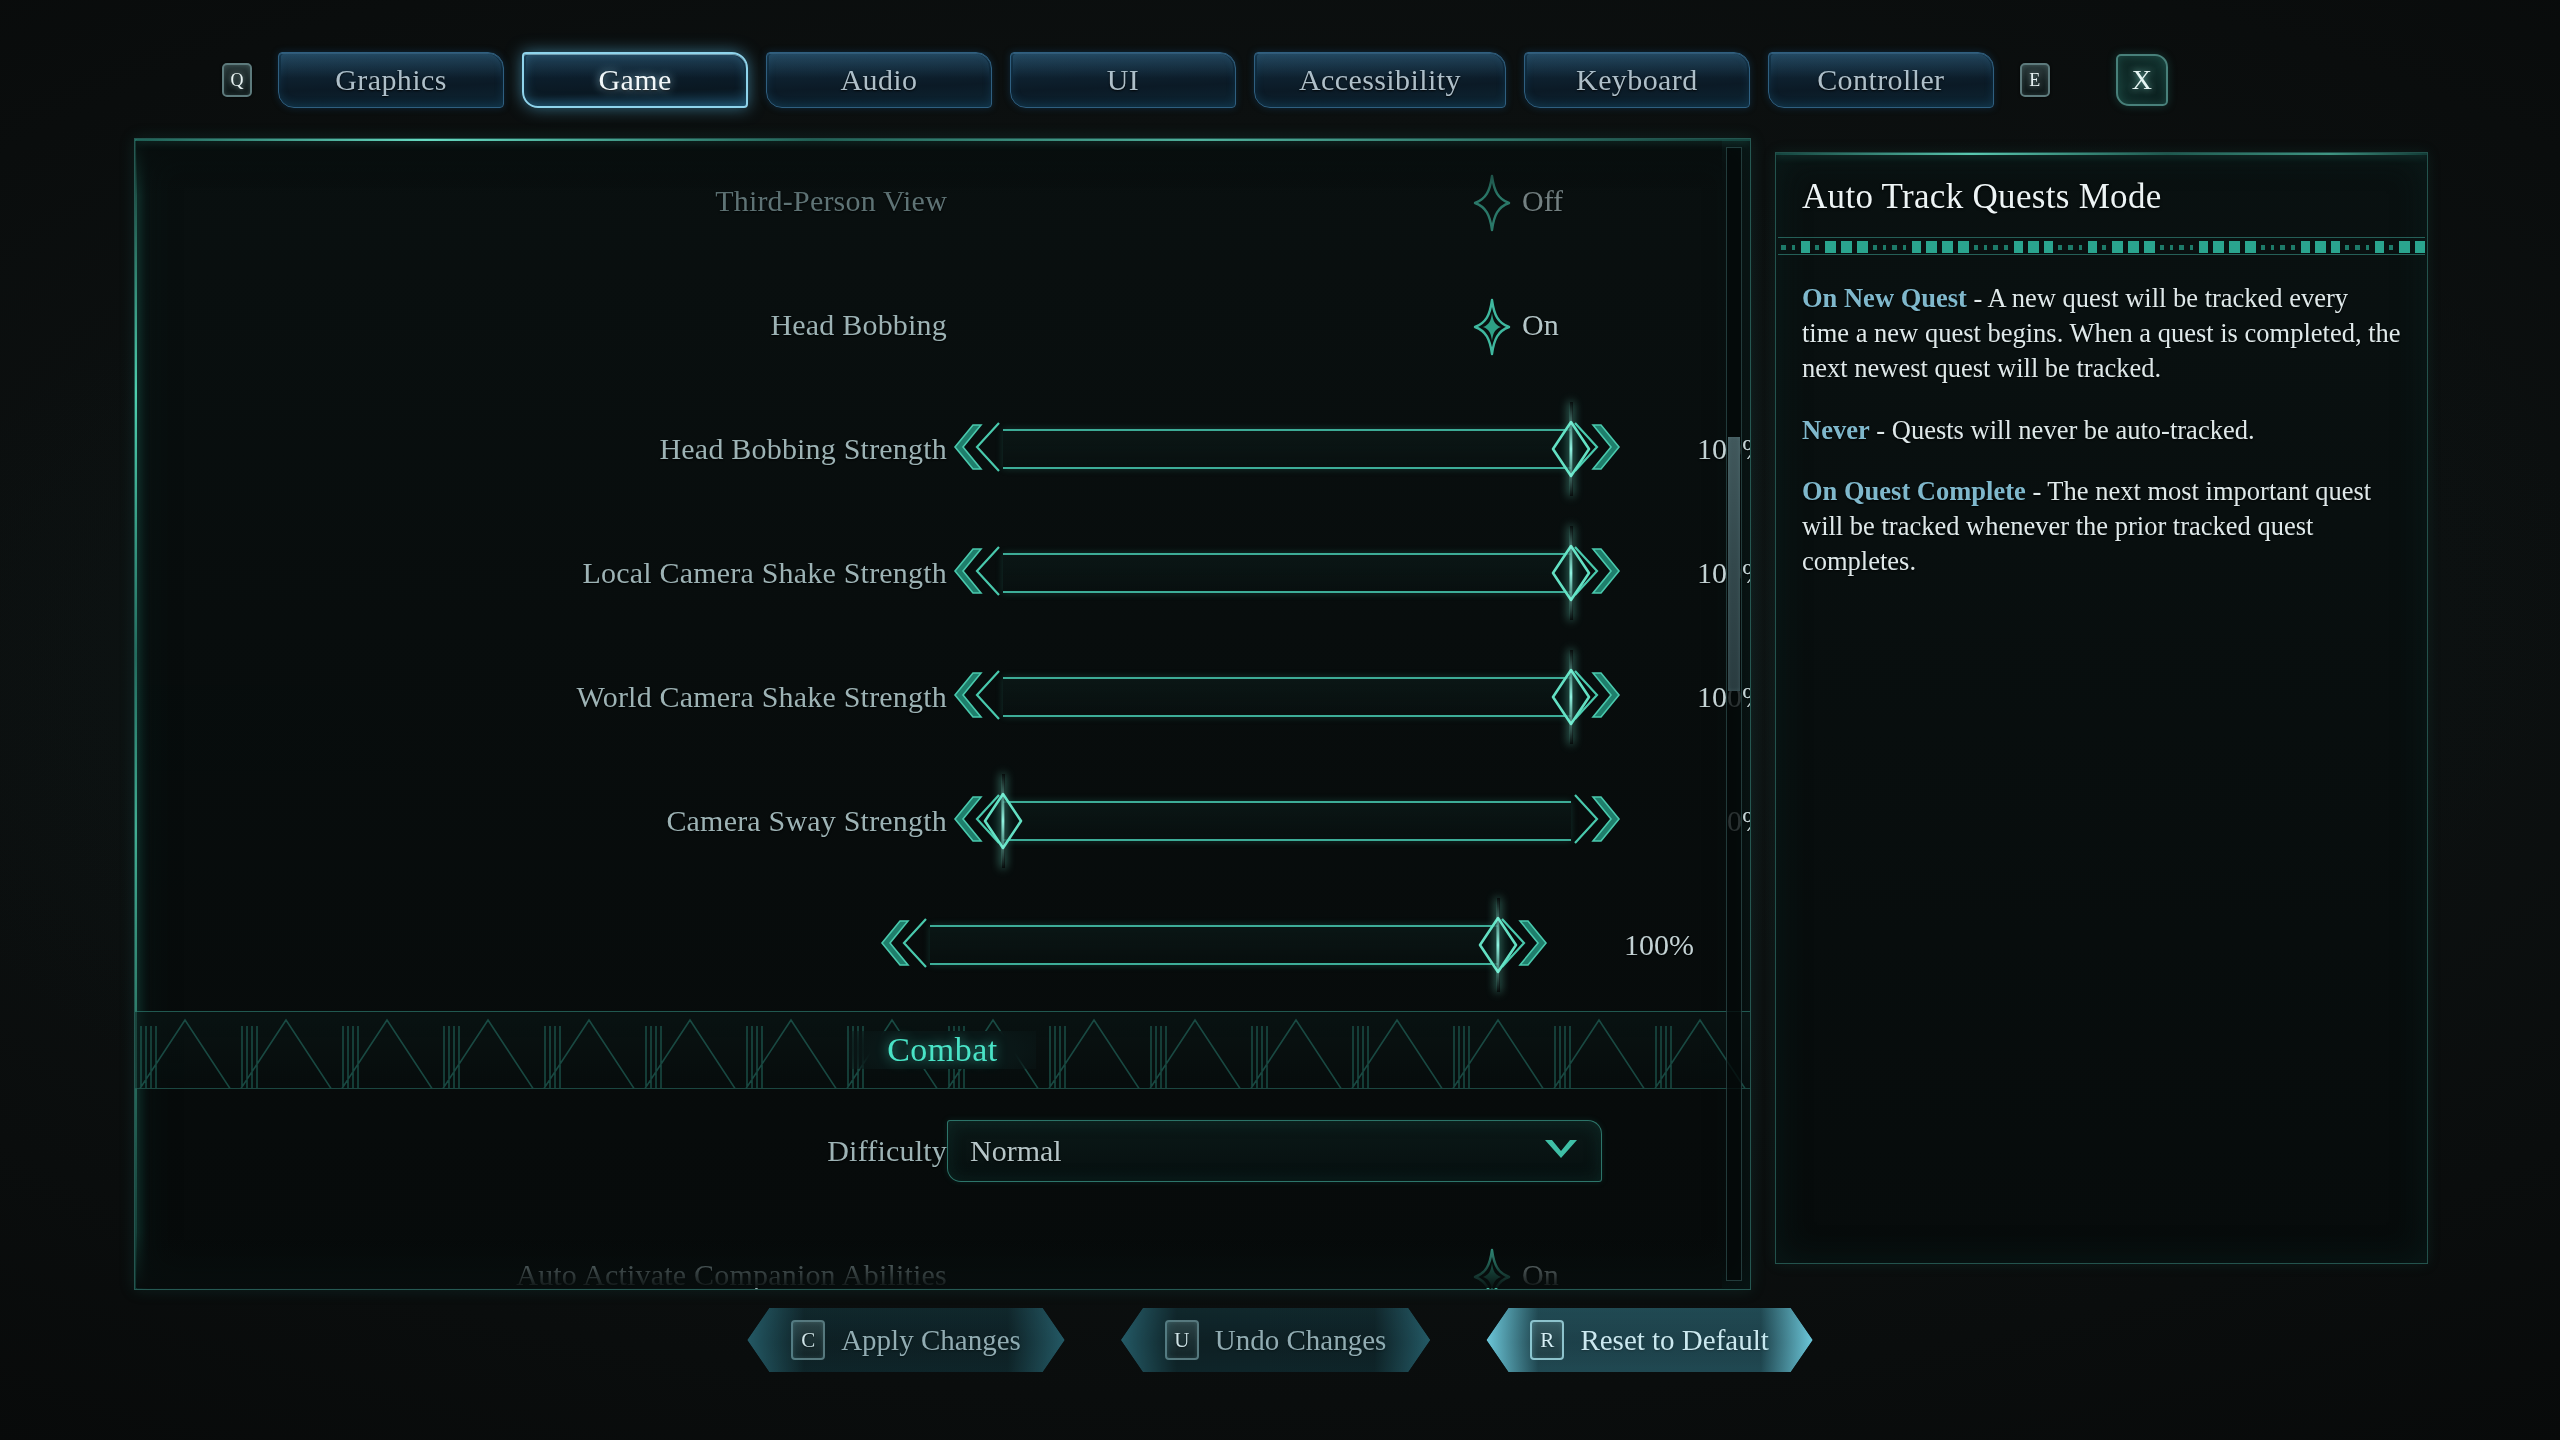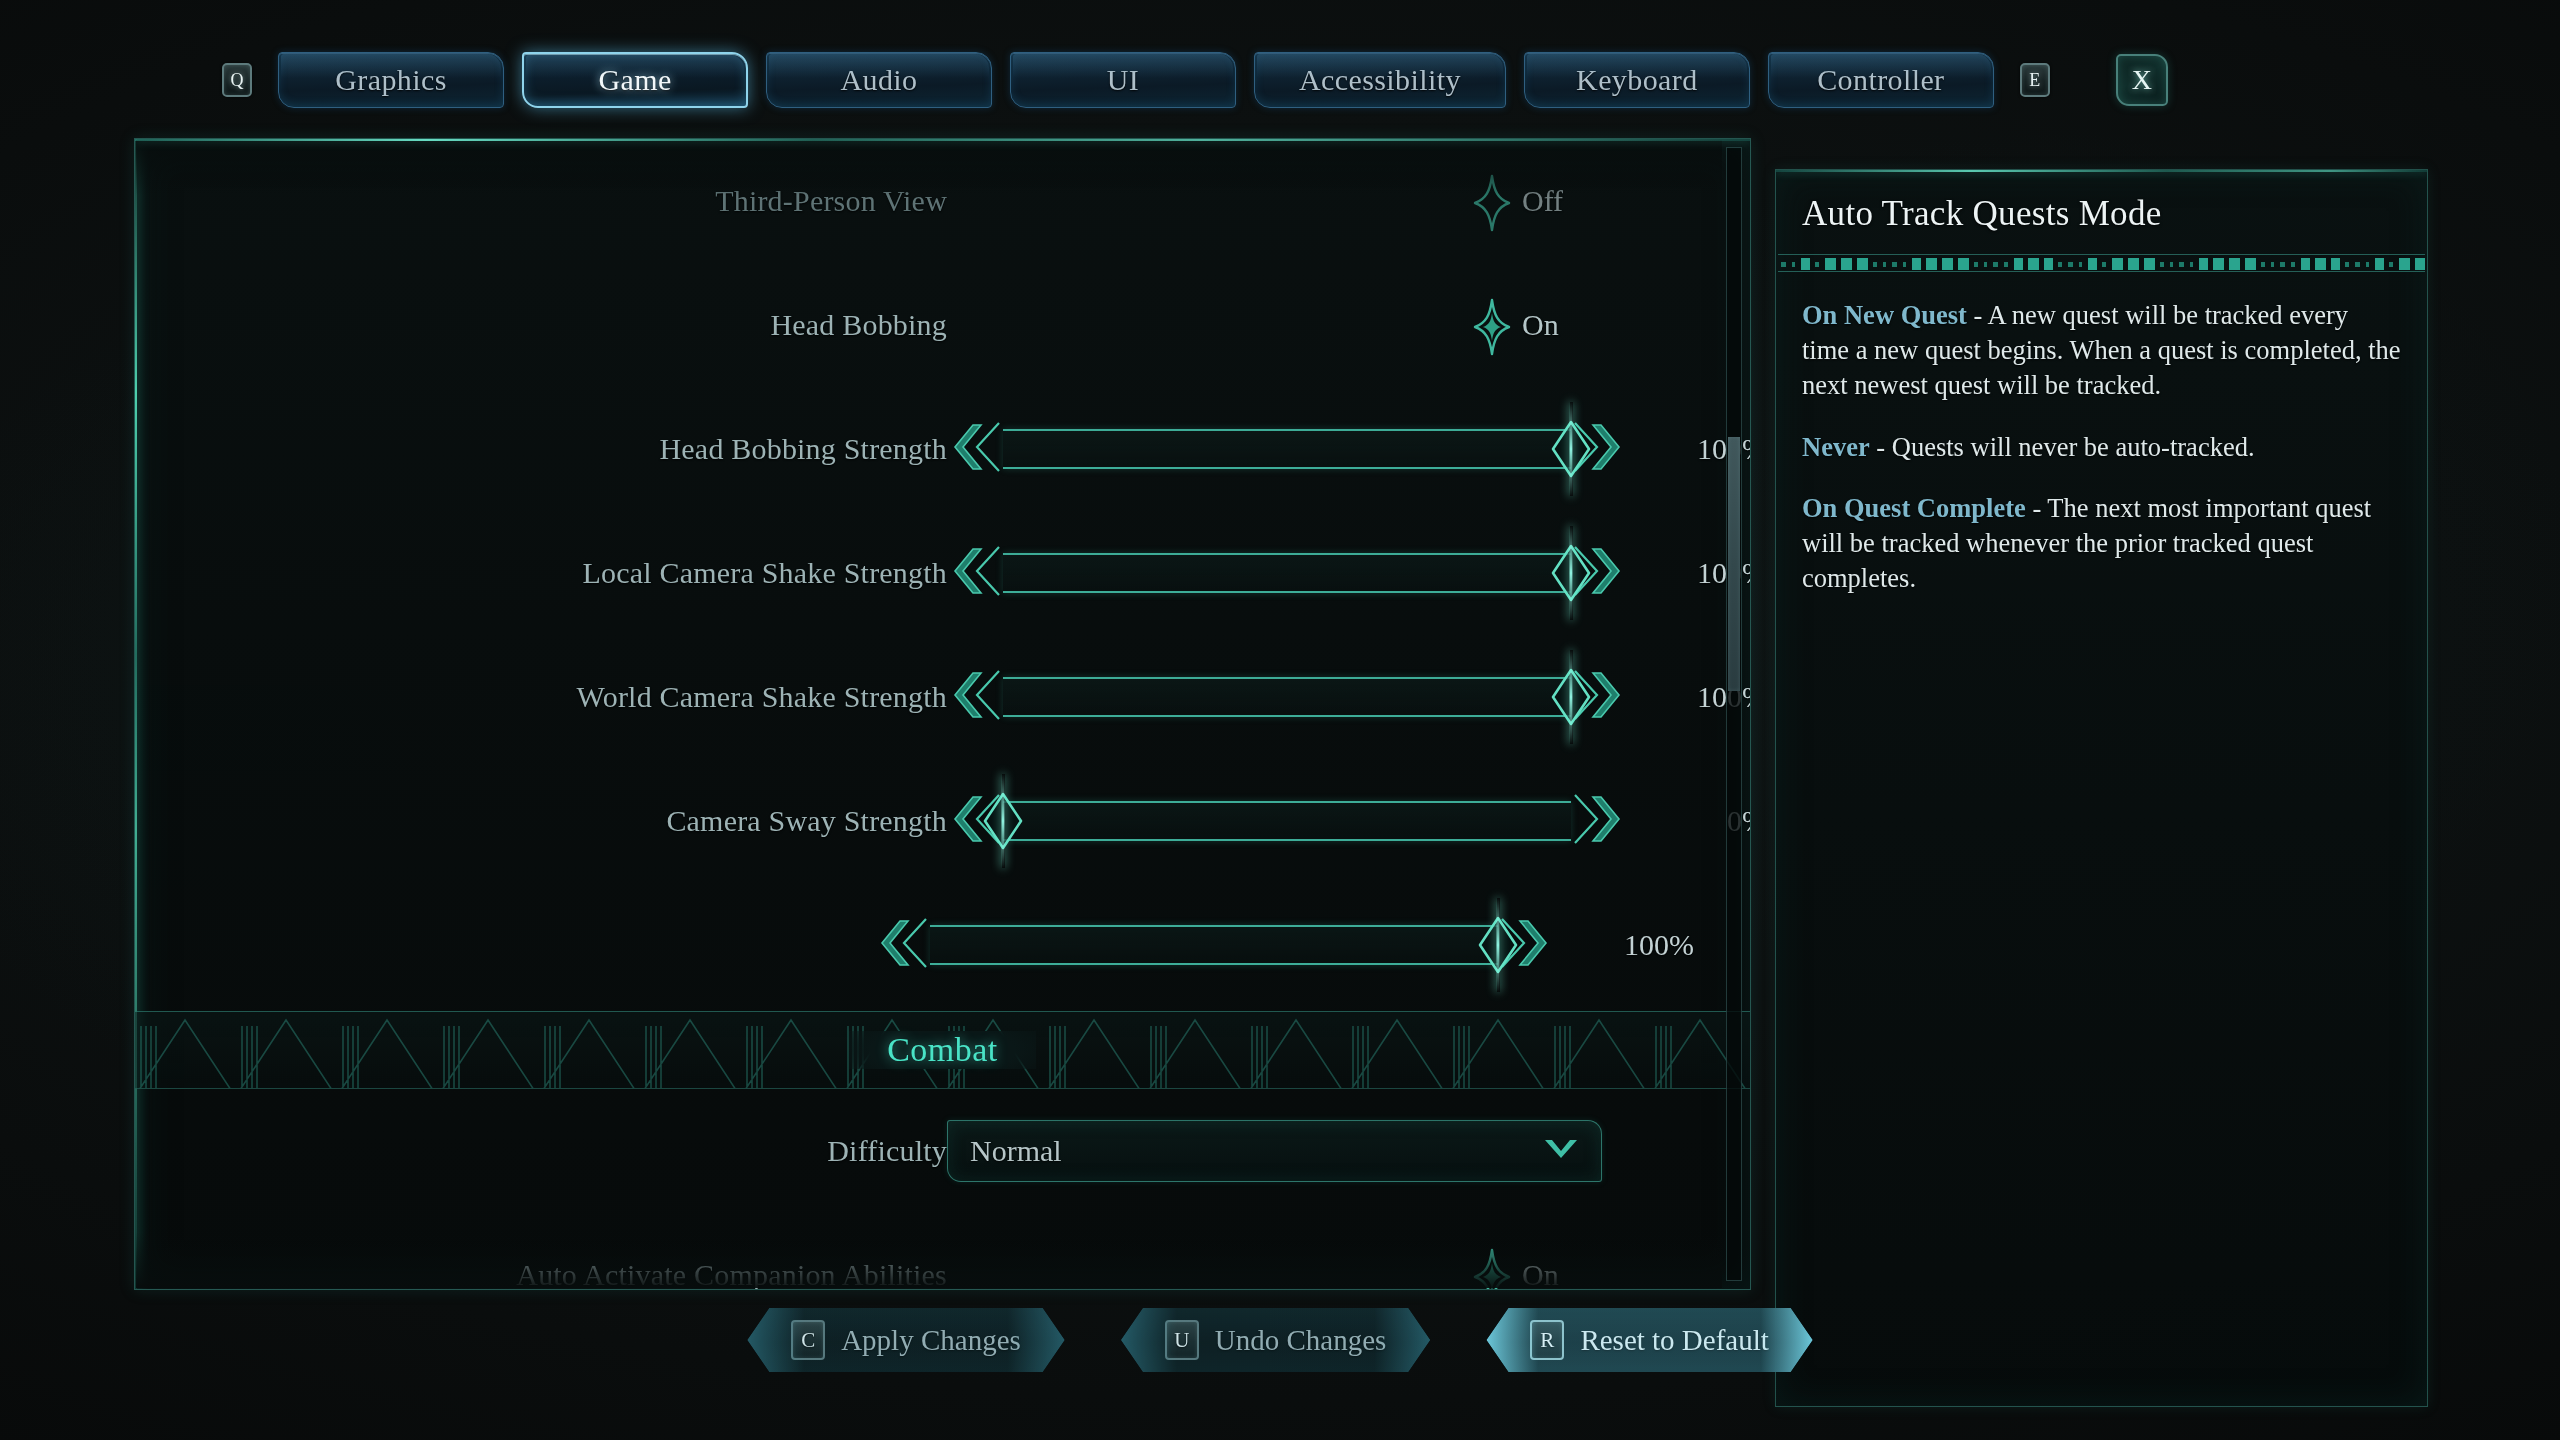--- a/index.html
+++ b/index.html
@@ -259,26 +259,25 @@
   .fade-top, .fade-bot {
     position:absolute; left:1px; right: 28px; height: 56px; pointer-events:none;
   }
   .fade-top { top: 1px; background: linear-gradient(180deg, rgba(7,12,12,0.95), rgba(7,12,12,0)); }
   .fade-bot { bottom: 1px; background: linear-gradient(0deg, rgba(7,12,12,0.95), rgba(7,12,12,0)); }
 
   
   .panel-right {
     position: absolute;
     left: 1775px; top: 152px;
-    width: 653px; height: 1238px;
+    width: 653px; height: 1112px;
     background: linear-gradient(180deg, rgba(9,17,17,0.93), rgba(6,11,11,0.95));
     border: 1px solid rgba(62,150,138,0.5);
     box-shadow: inset 0 0 34px rgba(10,42,40,0.45), 0 0 12px rgba(25,100,92,0.18);
     overflow: hidden;
-    margin-top: 17px;
   }
   .panel-right::after {
     content:""; position:absolute; left:0; right:0; top:0; height:2px;
     background: linear-gradient(90deg, rgba(40,150,135,0.35) 0%, rgba(110,245,215,0.8) 30%, rgba(60,190,165,0.4) 60%, rgba(100,235,205,0.6) 85%, rgba(35,140,125,0.3) 100%);
     box-shadow: 0 0 8px rgba(80,230,200,0.4);
   }
   .info-title {
     padding: 24px 26px 20px 26px;
     color: #edf4f5;
     font-size: 35px;

